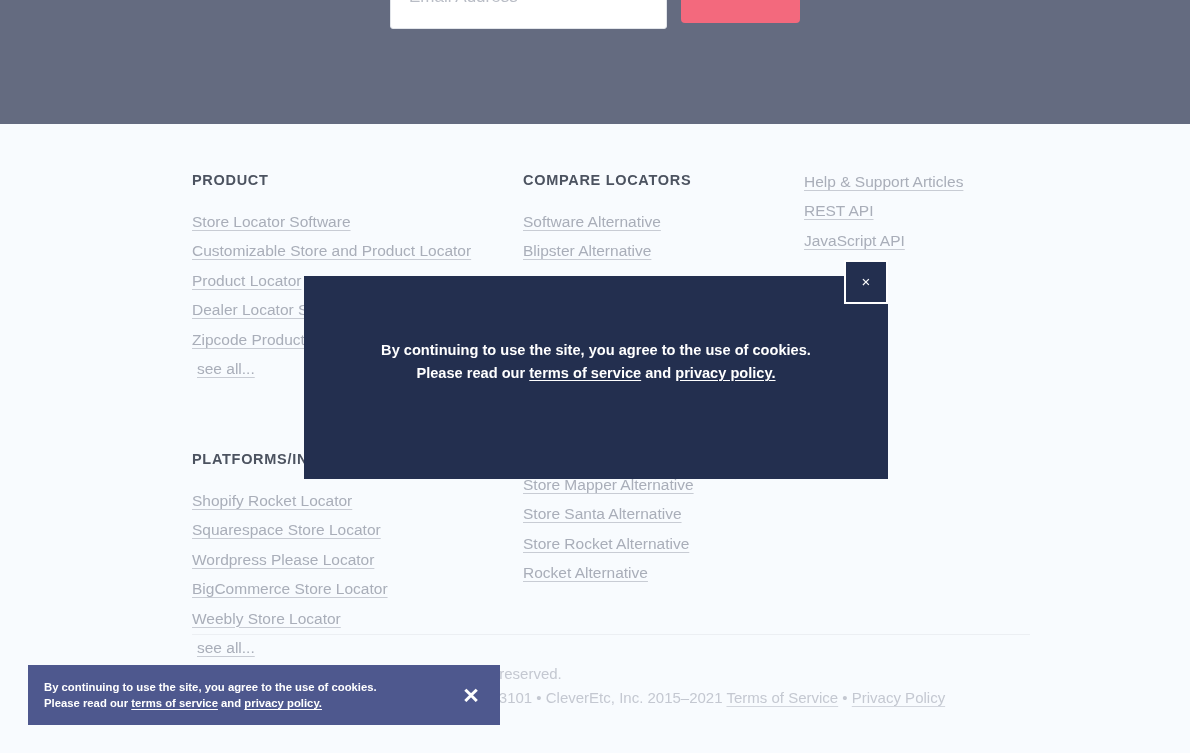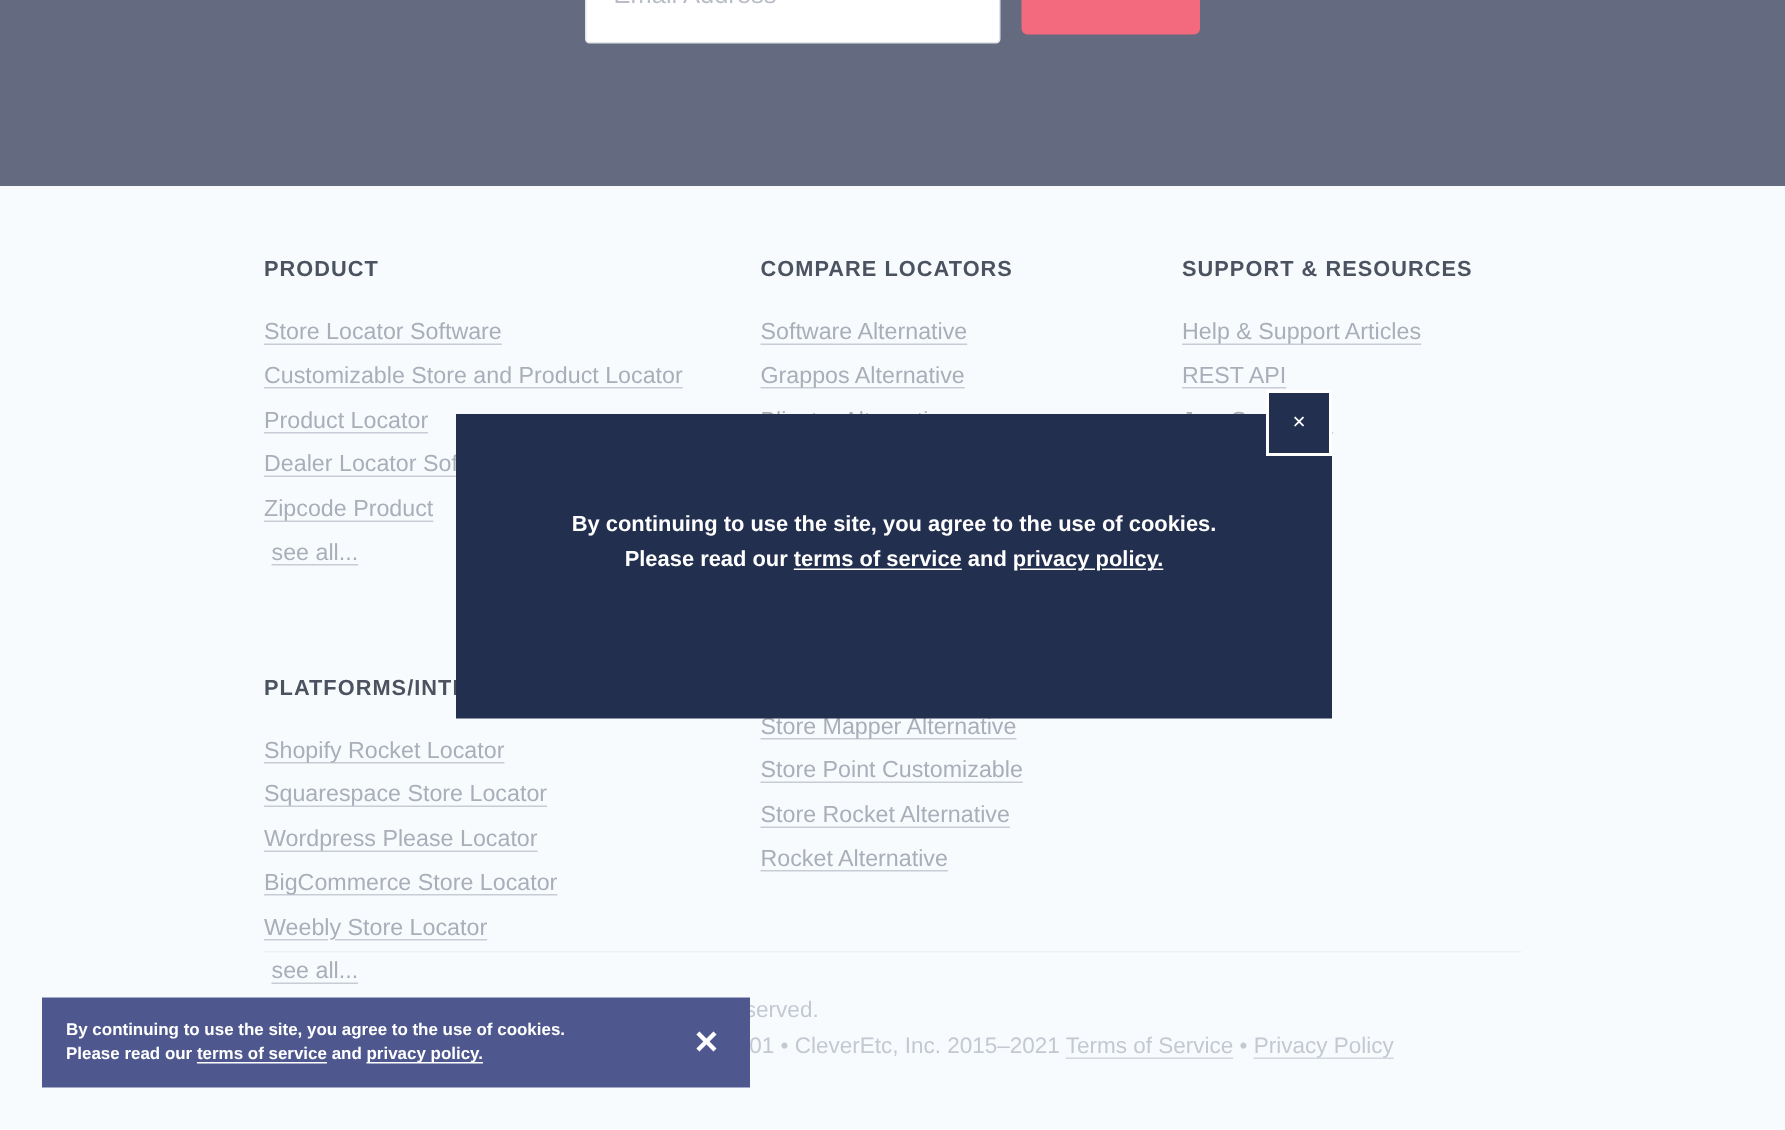--- a/index.html
+++ b/index.html
@@ -57,21 +57,21 @@
     font-family: "Liberation Sans", sans-serif;
     font-size: 15px;
     font-weight: bold;
     letter-spacing: 0.8px;
     cursor: pointer;
   }
 
   
   .footer {
     position: absolute;
-    left: 0; top: 124px;
+    left: 16px; top: 124px;
     width: 1085px;
     height: 629px;
     background: #f8fbfe;
   }
 
   .footer-inner {
     position: absolute;
     left: 176px;
     top: 48px;
     width: 838px;
@@ -248,27 +248,25 @@
             <li><span class="flink">Dealer Locator Software</span></li>
             <li><span class="flink">Zipcode Product</span></li>
             <li><span class="flink see-all">see all...</span></li>
           </ul>
         </div>
 
         <div>
           <div class="col-head">COMPARE LOCATORS</div>
           <ul class="link-list">
             <li><span class="flink">Software Alternative</span></li>
-            <li><span class="flink">Grappos Alternative</span></li>
             <li><span class="flink">Blipster Alternative</span></li>
           </ul>
         </div>
 
         <div>
-          <div class="col-head">SUPPORT &amp; RESOURCES</div>
           <ul class="link-list">
             <li><span class="flink">Help &amp; Support Articles</span></li>
             <li><span class="flink">REST API</span></li>
             <li><span class="flink">JavaScript API</span></li>
           </ul>
         </div>
       </div>
 
       <div class="col-grid row2">
 
@@ -281,21 +279,21 @@
             <li><span class="flink">BigCommerce Store Locator</span></li>
             <li><span class="flink">Weebly Store Locator</span></li>
             <li><span class="flink see-all">see all...</span></li>
           </ul>
         </div>
 
         <div>
           <div class="col-head"></div>
           <ul class="link-list">
             <li><span class="flink">Store Mapper Alternative</span></li>
-            <li><span class="flink">Store Point Customizable</span></li>
+            <li><span class="flink">Store Santa Alternative</span></li>
             <li><span class="flink">Store Rocket Alternative</span></li>
             <li><span class="flink">Rocket Alternative</span></li>
           </ul>
         </div>
 
         <div></div>
       </div>
 
     </div>
 

